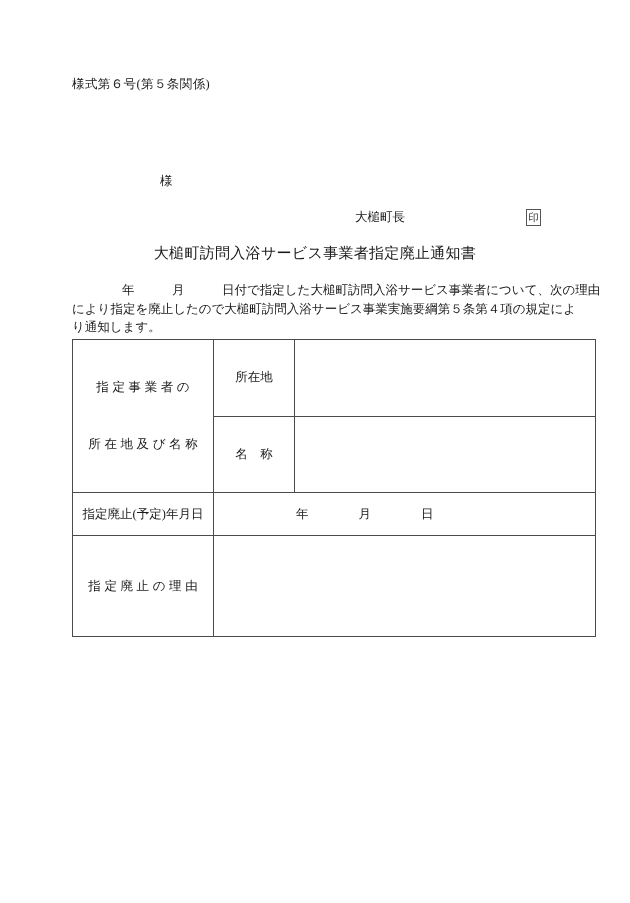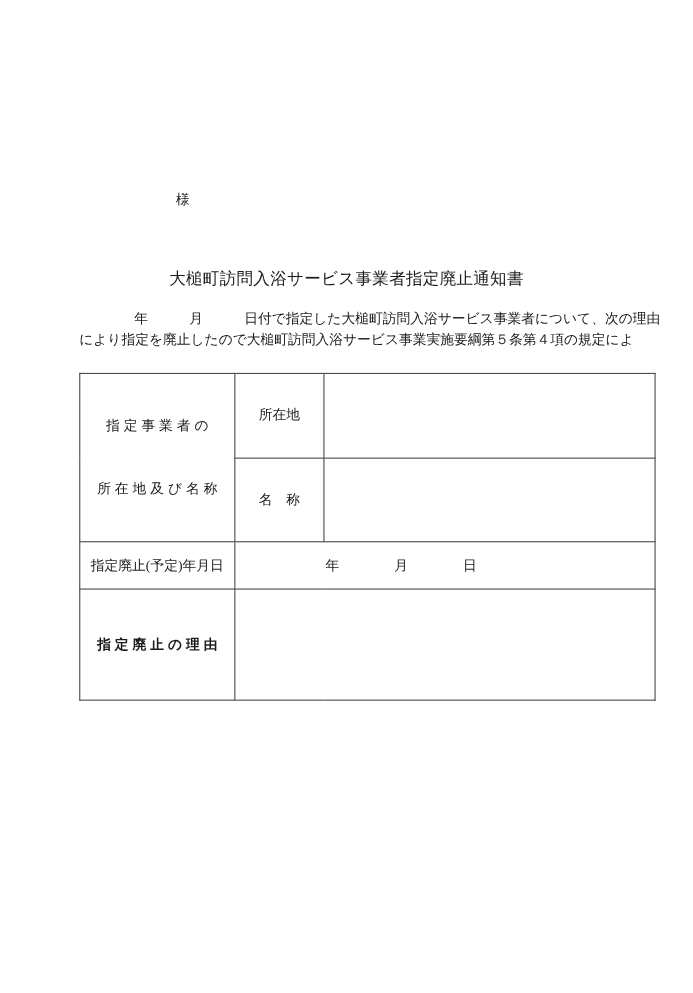--- a/index.html
+++ b/index.html
@@ -132,37 +132,43 @@
     white-space: pre;
   }
   .value-cell { }
   .date-value {
     white-space: pre;
     padding-left: 76px;
   }
 
   .row-addr td  { height: 30px; }
   .row-date td  { height: 42px; }
-  .row-reason td{ height: 100px; font-weight: bold; }
+  .row-reason td{ height: 100px; }
 </style>
 </head>
 <body>
 
 <div class="page">
 
+  <div class="form-no">様式第６号(第５条関係)</div>
 
 
   <div class="recipient">様</div>
 
+  <div class="issuer-row">
+    <span class="issuer-name">大槌町長</span>
+    <span class="seal-box">印</span>
+  </div>
 
   <div class="doc-title">大槌町訪問入浴サービス事業者指定廃止通知書</div>
 
   <div class="body-text">
     <div class="line">　　　　年　　　月　　　日付で指定した大槌町訪問入浴サービス事業者について、次の理由</div>
     <div class="line">により指定を廃止したので大槌町訪問入浴サービス事業実施要綱第５条第４項の規定によ</div>
+    <div class="line">り通知します。</div>
   </div>
 
   <table class="form-table">
     <tbody>
         <tr class="row-addr">
       <td class="col-label label-cell" rowspan="2">
         <div class="label-spaced">指定事業者の</div>
         <div class="label-spaced">所在地及び名称</div>
       </td>
       <td class="col-sub sub-cell">所在地</td>

